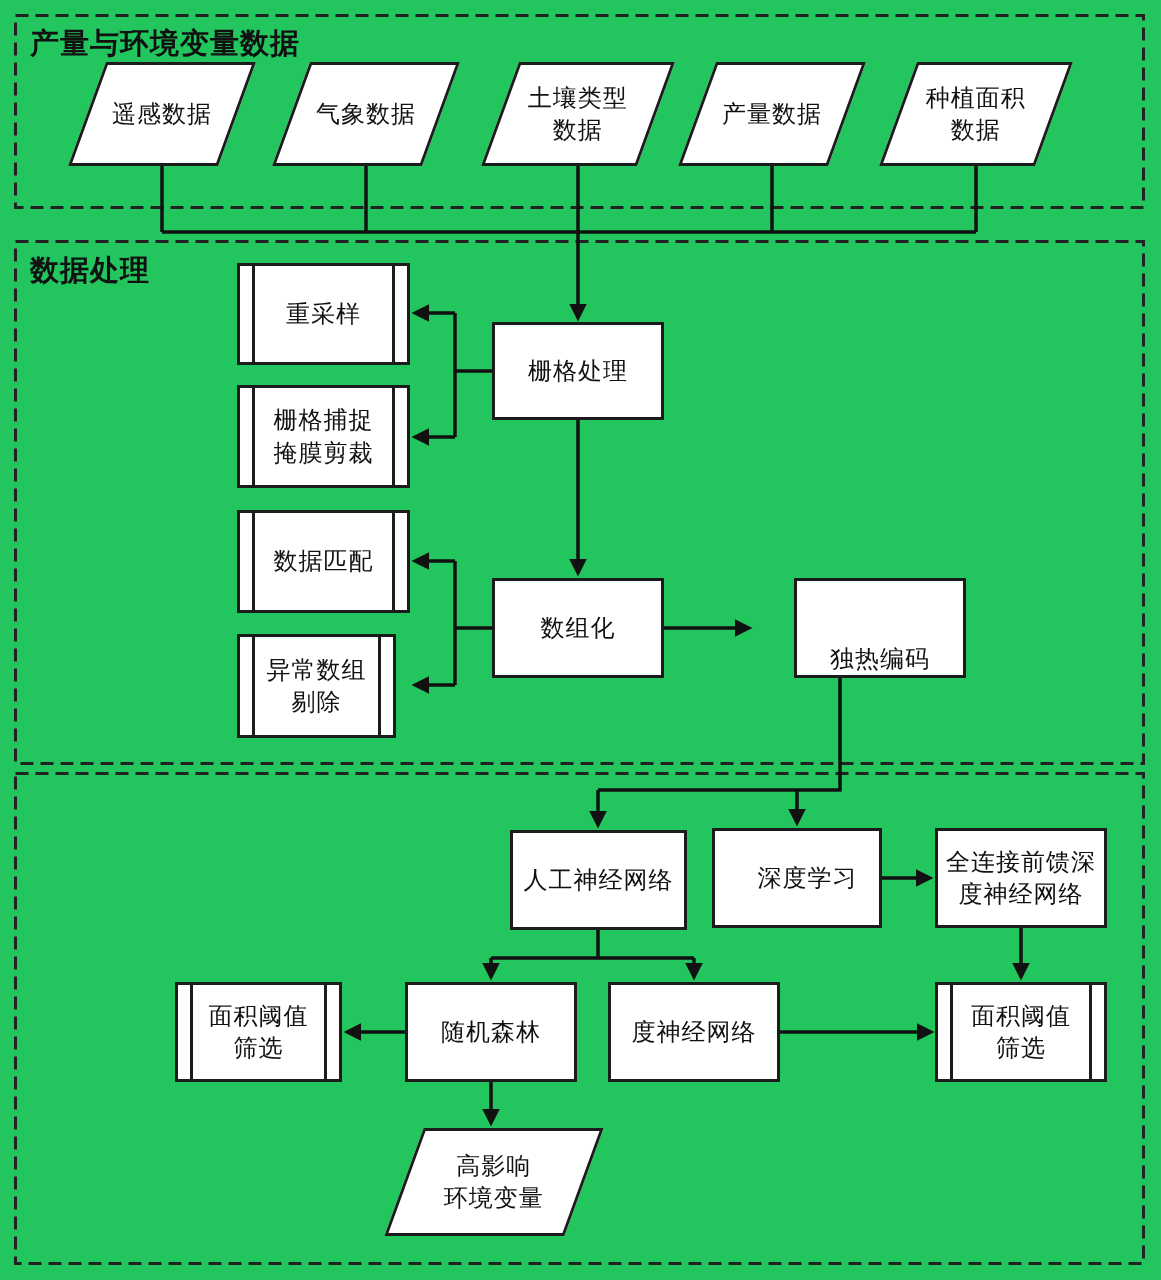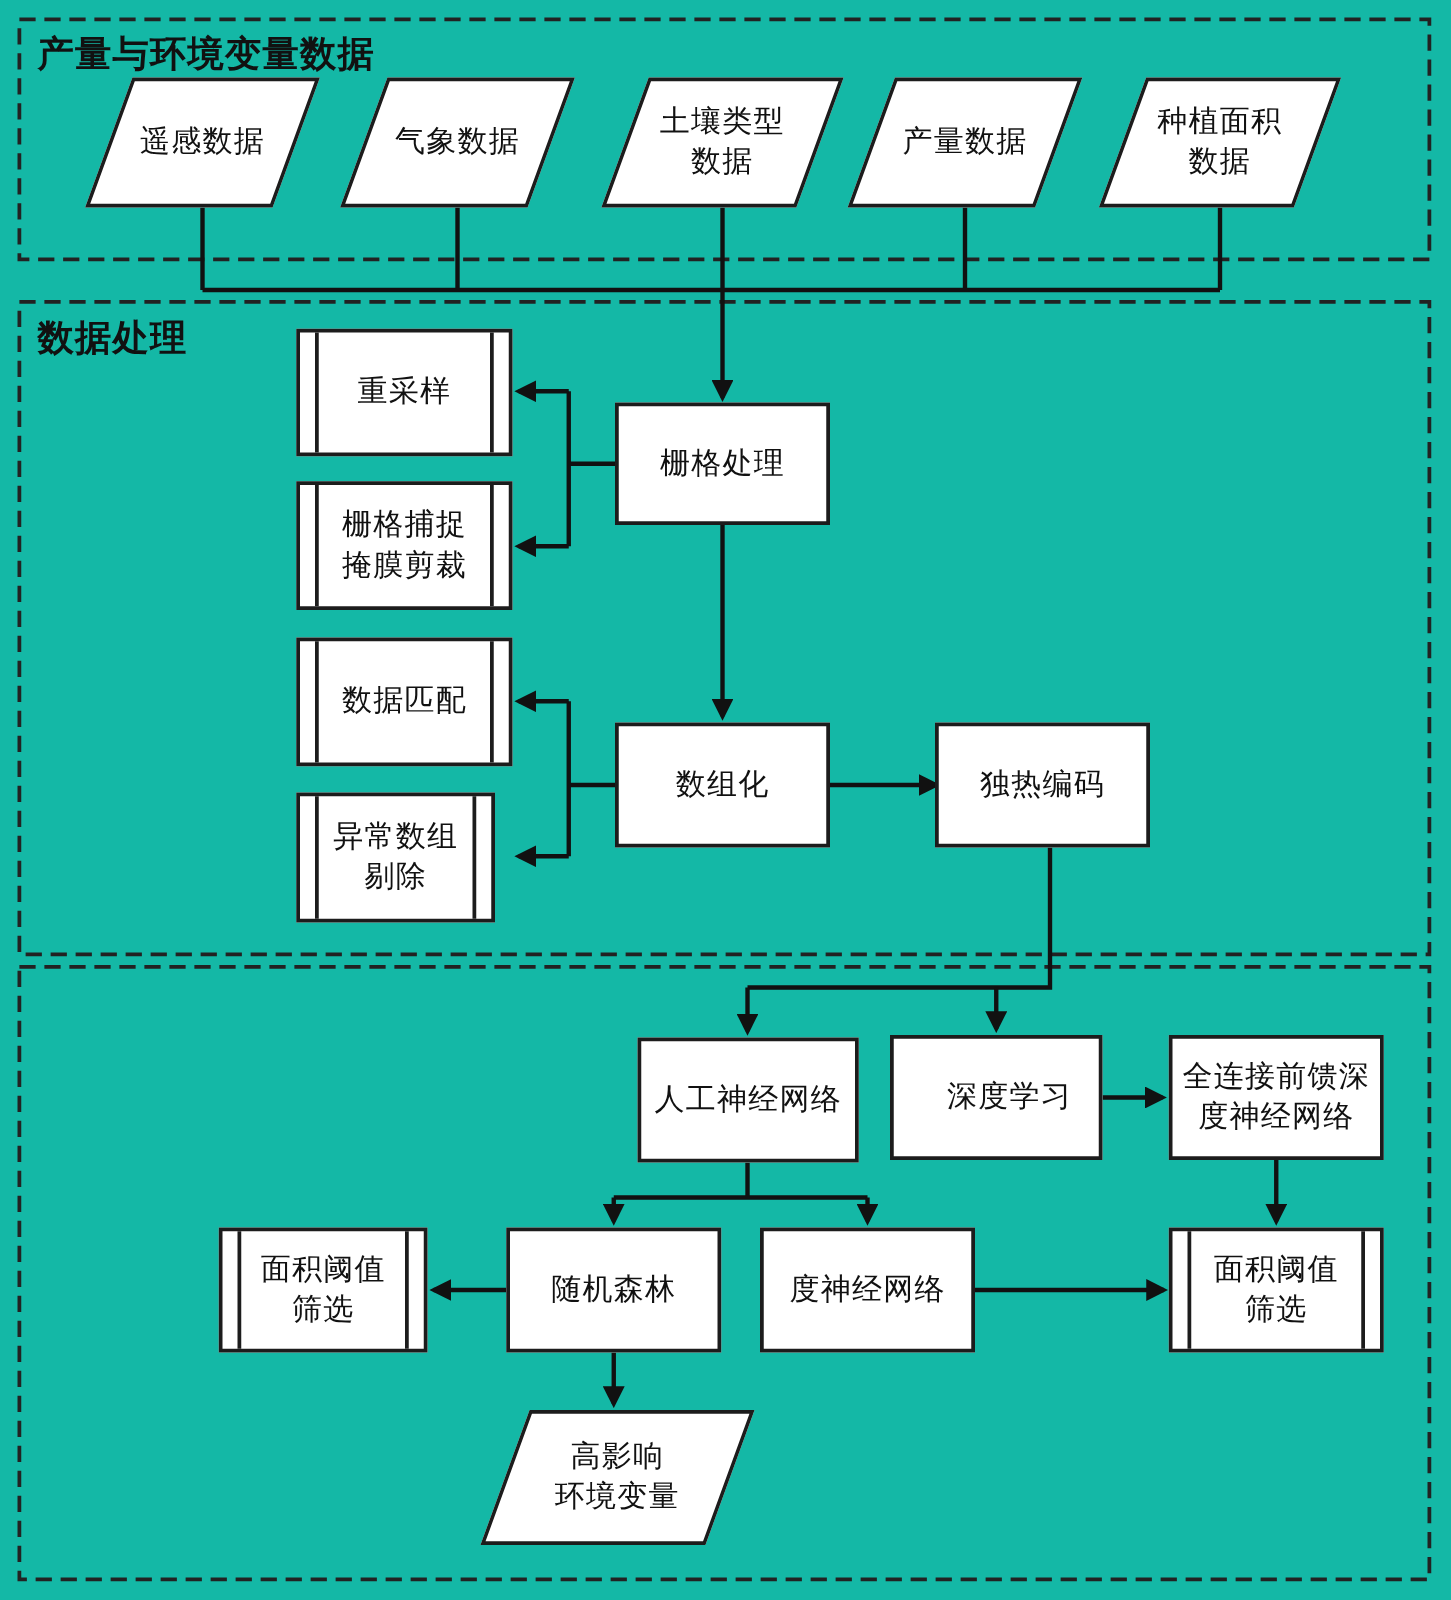--- a/index.html
+++ b/index.html
@@ -2,21 +2,21 @@
 <html><head>
 <meta charset="utf-8">
 <title>Flowchart</title>
 <style>
   * { box-sizing: border-box; margin: 0; padding: 0; }
   html, body { background: #ffffff; }
   .canvas {
     position: relative;
     width: 1161px;
     height: 1280px;
-    background: #14b8a6;
+    background: #22c55e;
     font-family: "Liberation Sans", sans-serif;
     color: #111111;
     overflow: hidden;
   }
   .wires {
     position: absolute;
     left: 0; top: 0;
     width: 1161px; height: 1280px;
   }
   .wires path.w {
@@ -137,21 +137,21 @@
     <span class="lbl">异常数组
 剔除</span>
   </div>
 
   <div class="node" style="left:492px; top:322px; width:172px; height:98px;">
     <span class="lbl">栅格处理</span>
   </div>
   <div class="node" style="left:492px; top:578px; width:172px; height:100px;">
     <span class="lbl">数组化</span>
   </div>
-  <div class="node" style="left:748px; top:578px; width:172px; height:100px;">
+  <div class="node" style="left:794px; top:578px; width:172px; height:100px;align-items:flex-end;">
     <span class="lbl">独热编码</span>
   </div>
 
   <div class="node" style="left:510px; top:830px; width:177px; height:100px;">
     <span class="lbl">人工神经网络</span>
   </div>
   <div class="node" style="left:712px; top:828px; width:170px; height:100px;padding-left:21px;">
     <span class="lbl">深度学习</span>
   </div>
   <div class="node" style="left:935px; top:828px; width:172px; height:100px;">

